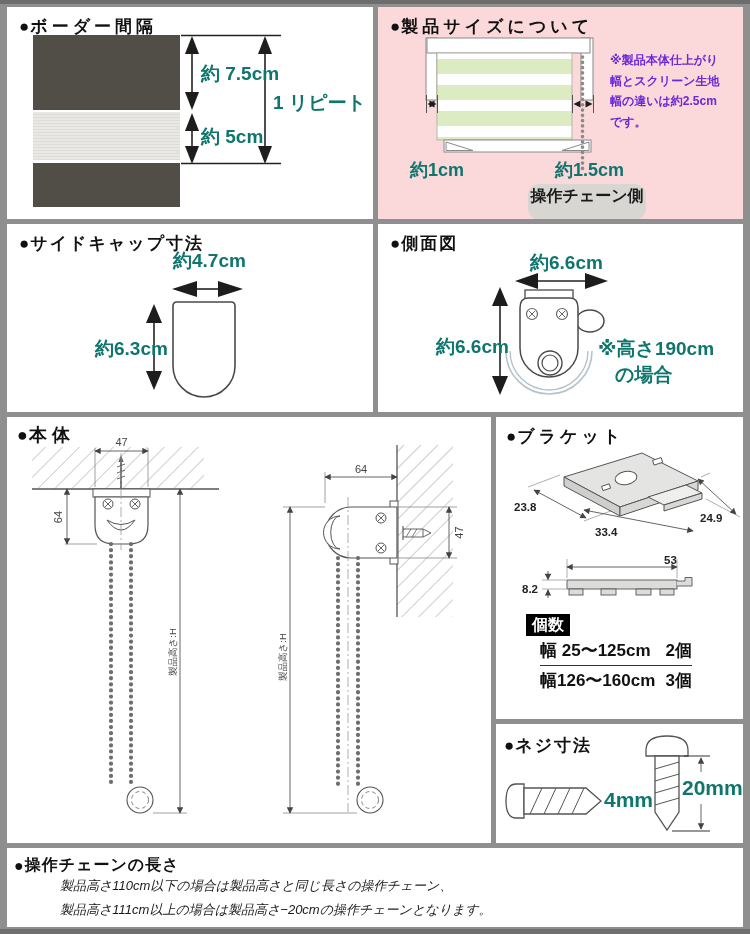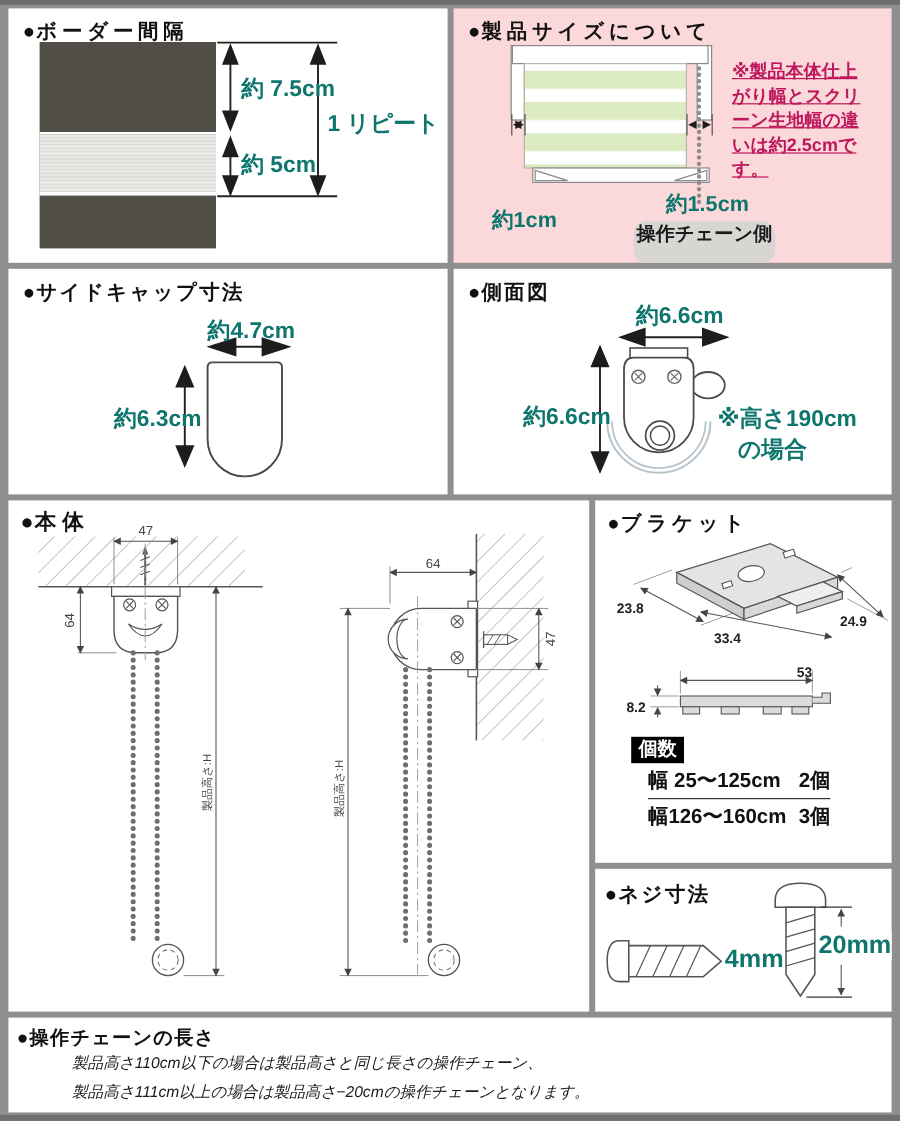--- a/index.html
+++ b/index.html
@@ -7,21 +7,21 @@
   body { font-family:"Liberation Sans","DejaVu Sans",sans-serif; background:#8f8f8f; position:relative; }
   .page { position:absolute; left:0; top:0; width:750px; height:934px; background:#8f8f8f; }
   .page::before { content:""; position:absolute; left:0; top:0; right:0; height:4px; background:#6d6d6d; }
   .page::after  { content:""; position:absolute; left:0; bottom:0; right:0; height:5px; background:#6f6f6f; }
   .panel { position:absolute; background:#ffffff; overflow:hidden; }
   .panel.pink { background:#fbd8da; }
   .hdr { position:absolute; font-size:17px; font-weight:bold; color:#111; letter-spacing:2px; white-space:nowrap; display:flex; align-items:center; }
   .hdr .blt { letter-spacing:0; margin-right:1px; }
   .dim { position:absolute; font-size:19px; font-weight:bold; color:#0f766e; white-space:nowrap; }
   .dim.sm { font-size:18px; }
-  .note { position:absolute; font-size:15px; font-weight:600; color:#be185d; line-height:20.5px;text-decoration:underline; }
+  .note { position:absolute; font-size:12px; font-weight:600; color:#6d28d9; line-height:20.5px; }
   .badge { position:absolute; background:#d7d6d2; border-radius:12px; text-align:center; font-size:16px; font-weight:600; color:#1a1a1a; line-height:24px; }
   svg.ovl { position:absolute; left:0; top:0; }
   .swatch { position:absolute; left:26px; top:28px; width:147px; height:172px; background:#514e47; }
   .lightband { position:absolute; left:0; right:0; top:75px; height:53px;
     border-top:2px solid #fff; border-bottom:3px solid #fff;
     background:repeating-linear-gradient(180deg,#e9e8e4 0 2px,#dedcd8 2px 3px); }
   .qtybox { position:absolute; background:#000; color:#fff; font-size:16px; font-weight:bold; text-align:center; line-height:22px; }
   .qtable { position:absolute; font-size:17px; font-weight:600; color:#111; }
   .qrow { display:flex; justify-content:space-between; align-items:center; height:30px; }
   .qrow + .qrow { border-top:1.6px solid #333; }
@@ -89,41 +89,41 @@
       <line x1="204.5" y1="50" x2="204.5" y2="166" stroke="#8b8b8b" stroke-width="3.6" stroke-dasharray="0.1 5.2" stroke-linecap="round"></line>
       <line x1="48.5" y1="88" x2="48.5" y2="106" stroke="#555" stroke-width="1"></line>
       <line x1="59.5" y1="88" x2="59.5" y2="106" stroke="#555" stroke-width="1"></line>
       <polygon points="49.5,97 56.5,93.5 56.5,100.5" fill="#1d1d1d"></polygon>
       <polygon points="58.5,97 51.5,93.5 51.5,100.5" fill="#1d1d1d"></polygon>
       <line x1="194.5" y1="88" x2="194.5" y2="106" stroke="#555" stroke-width="1"></line>
       <line x1="215.5" y1="88" x2="215.5" y2="106" stroke="#555" stroke-width="1"></line>
       <polygon points="195.5,97 202.5,93.5 202.5,100.5" fill="#1d1d1d"></polygon>
       <polygon points="214.5,97 207.5,93.5 207.5,100.5" fill="#1d1d1d"></polygon>
     </svg>
-    <span class="dim sm" style="left:32px;top:164px">約1cm</span>
+    <span class="dim sm" style="left:32px;top:151px">約1cm</span>
     <span class="dim sm" style="left:177px;top:151px">約1.5cm</span>
     <div class="badge" style="left:150px;top:177px;width:118px;height:36px">操作チェーン側</div>
     <div class="note" style="left:232px;top:43px;width:118px">※製品本体仕上がり幅とスクリーン生地幅の違いは約2.5cmです。</div>
   </section>
 
   <section class="panel" style="left:7px;top:224px;width:366px;height:188px">
     <div class="hdr" style="left:12px;top:8px">
       <span class="blt">●</span>
         <span>サイドキャップ寸法</span>
     </div>
     <svg class="ovl" width="366" height="188">
       <path d="M170,78 h54 q4,0 4,4 v60 a31,31 0 0 1 -62,0 v-60 q0,-4 4,-4 z" fill="#fff" stroke="#4a4a4a" stroke-width="1.6"></path>
       <line x1="188" y1="65" x2="213" y2="65" stroke="#222" stroke-width="1.6"></line>
       <polygon points="190,57 190,73 165,65" fill="#1d1d1d"></polygon>
       <polygon points="211,57 211,73 236,65" fill="#1d1d1d"></polygon>
       <line x1="147" y1="97" x2="147" y2="149" stroke="#222" stroke-width="1.6"></line>
       <polygon points="139,99 155,99 147,80" fill="#1d1d1d"></polygon>
       <polygon points="139,147 155,147 147,166" fill="#1d1d1d"></polygon>
     </svg>
-    <span class="dim" style="left:166px;top:39px">約4.7cm</span>
+    <span class="dim" style="left:166px;top:24px">約4.7cm</span>
     <span class="dim" style="left:88px;top:112px">約6.3cm</span>
   </section>
 
   <section class="panel" style="left:378px;top:224px;width:365px;height:188px">
     <div class="hdr" style="left:12px;top:8px">
       <span class="blt">●</span>
         <span>側面図</span>
     </div>
     <svg class="ovl" width="365" height="188">
       <path d="M128,127 A43,43 0 0 0 214,127" fill="none" stroke="#b5c2cb" stroke-width="1.6"></path>

